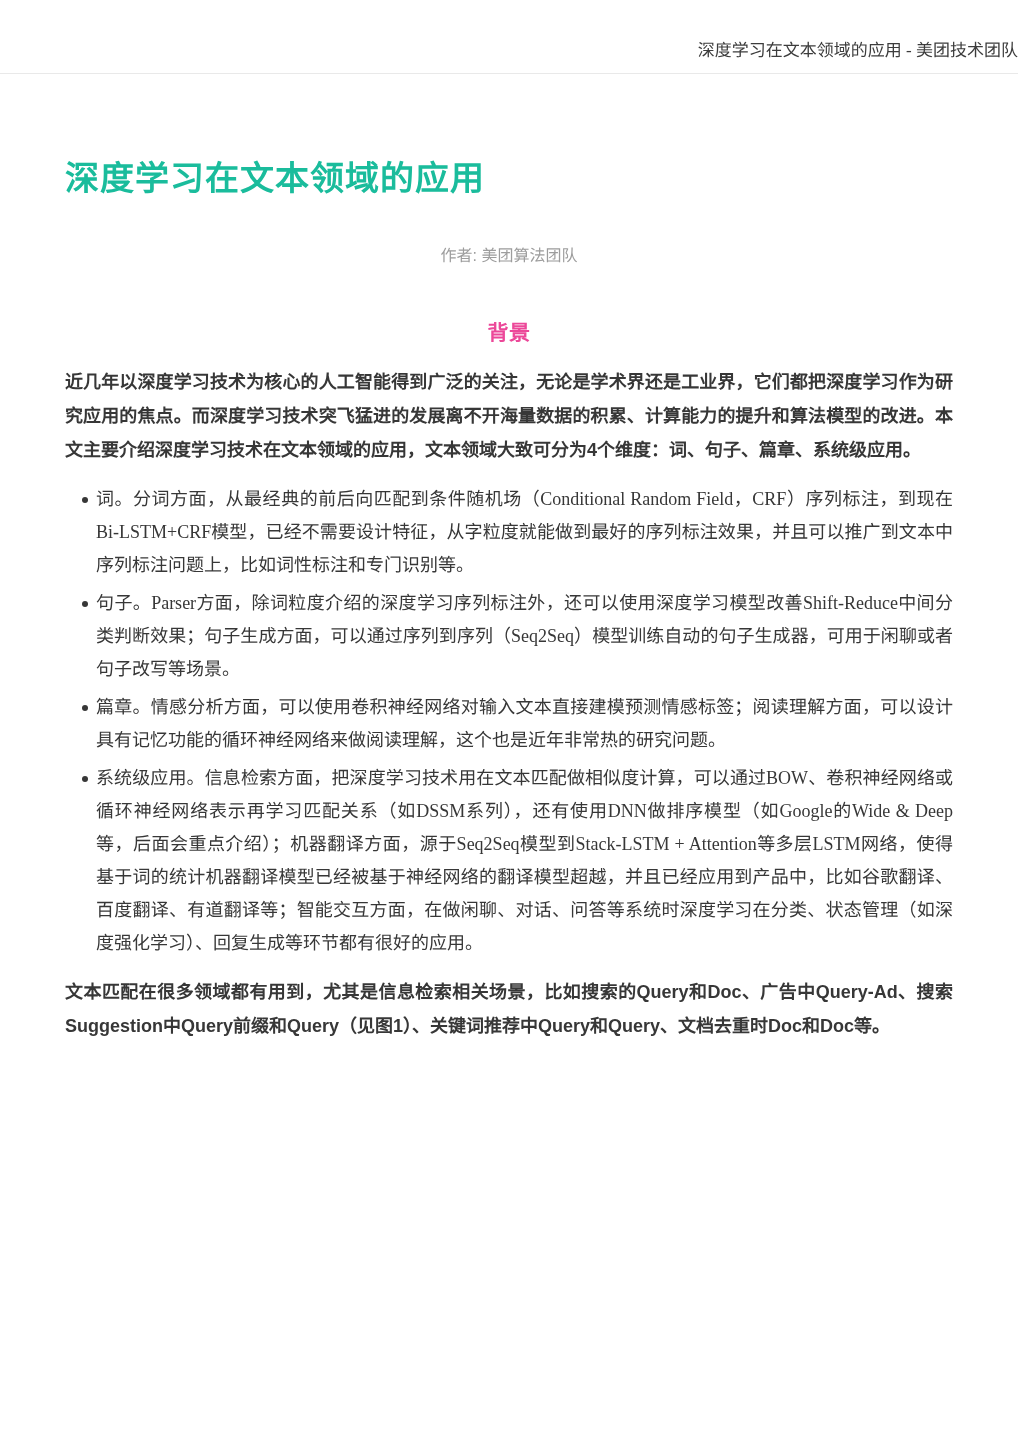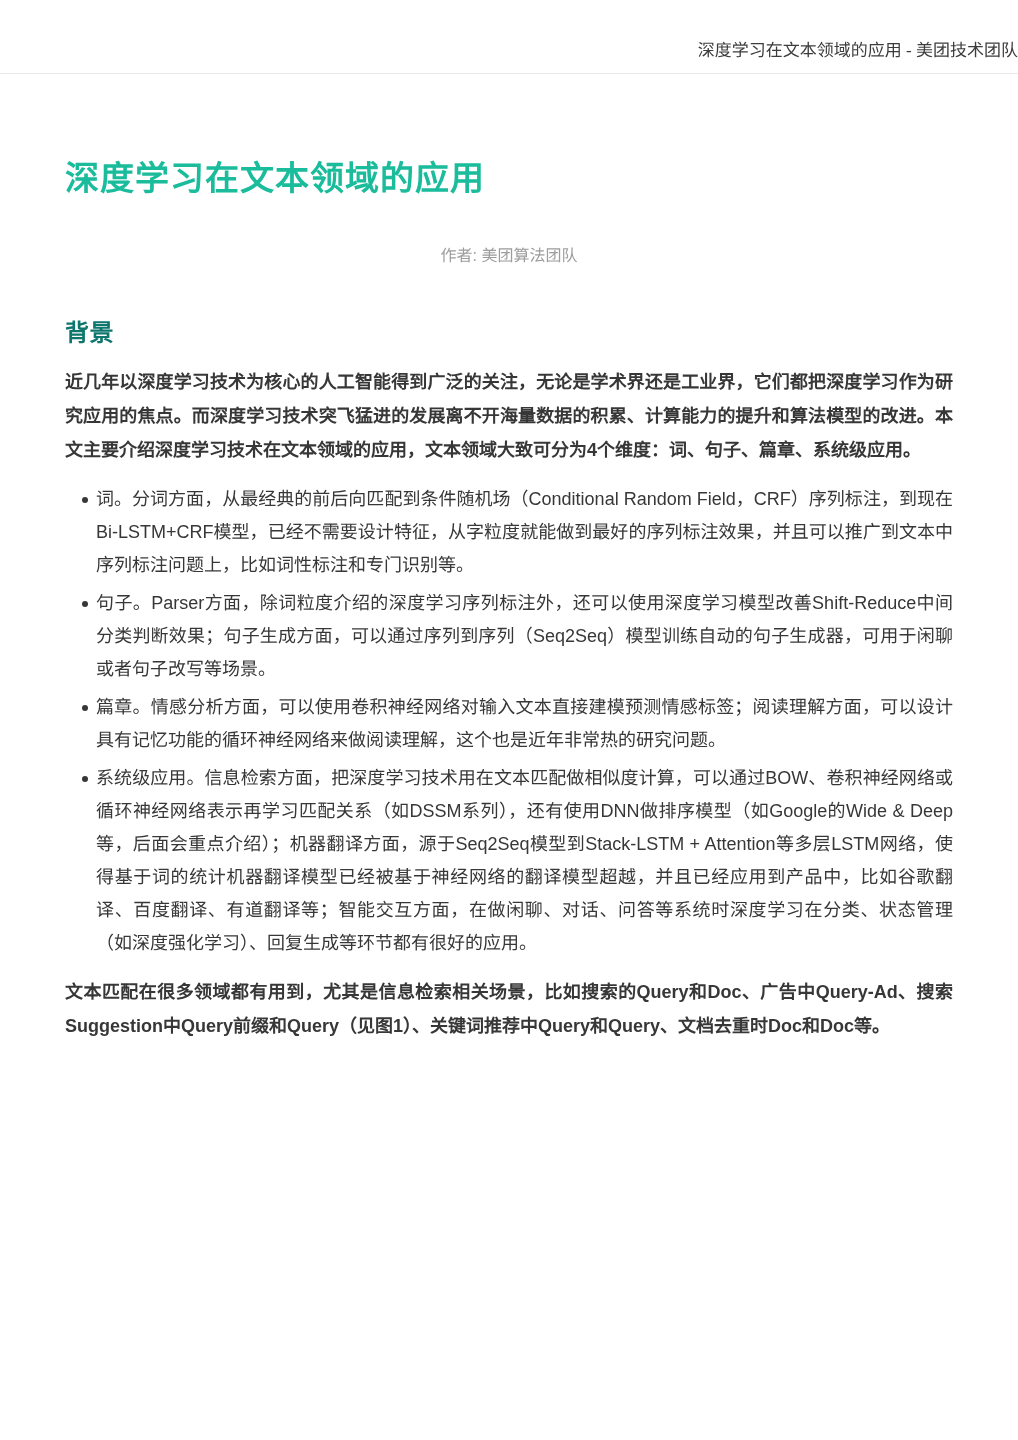--- a/index.html
+++ b/index.html
@@ -40,25 +40,26 @@
     letter-spacing: 1px;
   }
   .byline {
     margin-top: 44px;
     text-align: center;
     font-size: 16px;
     color: #9d9d9d;
   }
   h2.section-heading {
     margin-top: 50px;
-    font-size: 24px;
+    font-size: 21px;
     line-height: 34px;
     font-weight: 700;
-    color: #0f766e;
+    color: #ec4899;
     letter-spacing: 0.5px;
+    text-align: center;
   }
   p.body-text {
     margin-top: 15px;
     font-size: 18px;
     line-height: 34px;
     text-align: justify;
     color: #373737;
     font-weight: bold;
   }
   ul.bullet-list {
@@ -78,20 +79,21 @@
     border-radius: 50%;
     background: #373737;
     margin: 14px 8px 0 0;
   }
   .bullet-text {
     flex: 1 1 auto;
     font-size: 18px;
     line-height: 33px;
     text-align: justify;
     color: #373737;
+    font-family: Liberation Serif, serif;
   }
   p.closing-text {
     margin-top: 26px;
   }
   h2.section-heading.second {
     margin-top: 34px;
   }
 </style>
 </head>
 <body>

